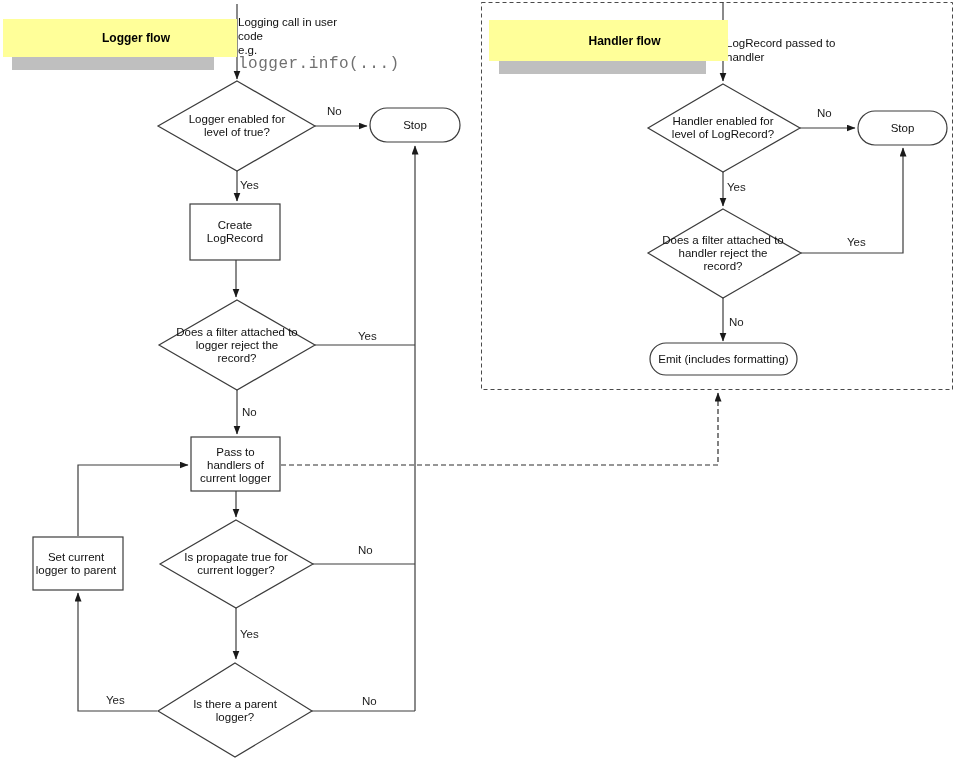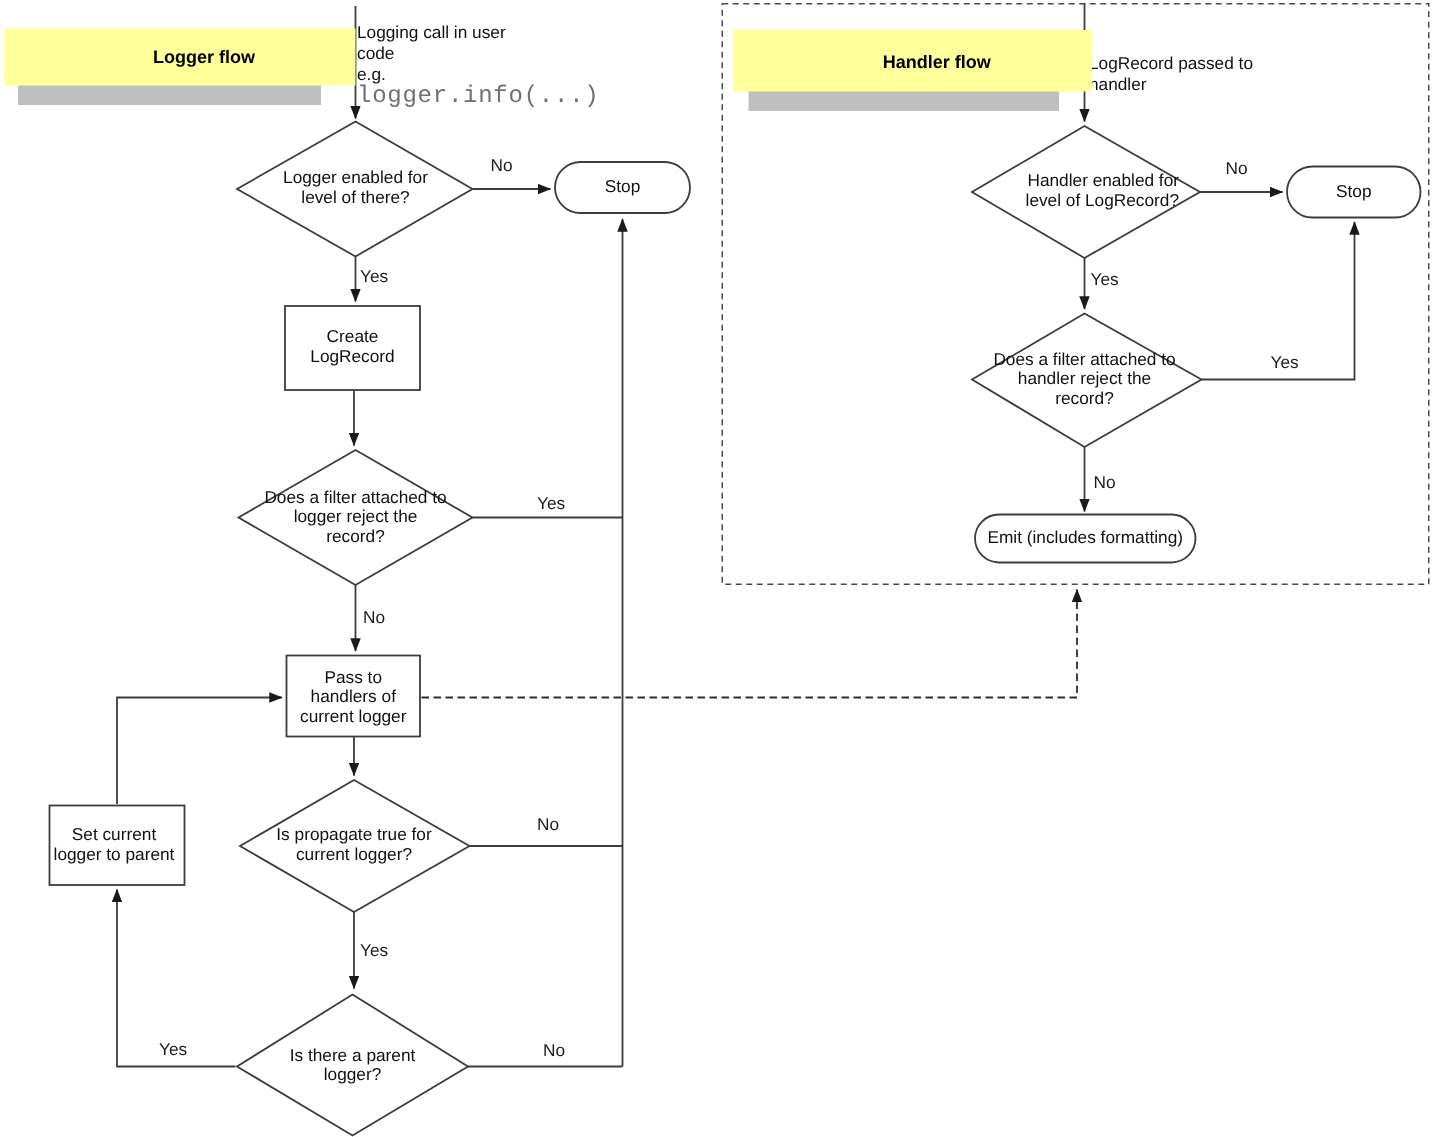--- a/index.html
+++ b/index.html
@@ -78,30 +78,30 @@
   <div class="title-box" style="left:489px;top:20px;width:207px;height:41px;">Handler flow</div>
 
   <div class="note" style="left:238px;top:15px;width:122px;">
     <div>Logging call in user code</div>
     <div>e.g.</div>
     <div class="code">logger.info(...)</div>
   </div>
 
   <div class="note" style="left:726px;top:36px;width:122px;">LogRecord passed to handler</div>
 
-  <div class="t" style="left:179px;top:96px;width:116px;height:60px;">Logger enabled for level of there?</div>
+  <div class="t" style="left:179px;top:96px;width:116px;height:60px;">Logger enabled for level of true?</div>
   <div class="t" style="left:370px;top:108px;width:90px;height:34px;">Stop</div>
   <div class="t" style="left:195px;top:204px;width:80px;height:56px;">Create LogRecord</div>
   <div class="t" style="left:176px;top:315px;width:122px;height:60px;">Does a filter attached to logger reject the record?</div>
   <div class="t" style="left:195px;top:437px;width:81px;height:56px;">Pass to handlers of current logger</div>
   <div class="t" style="left:173px;top:534px;width:126px;height:60px;">Is propagate true for current logger?</div>
   <div class="t" style="left:180px;top:681px;width:110px;height:60px;">Is there a parent logger?</div>
   <div class="t" style="left:32px;top:537px;width:88px;height:53px;">Set current logger to parent</div>
 
-  <div class="t" style="left:660px;top:98px;width:126px;height:60px;text-align:right;">Handler enabled for level of LogRecord?</div>
+  <div class="t" style="left:660px;top:98px;width:126px;height:60px;">Handler enabled for level of LogRecord?</div>
   <div class="t" style="left:858px;top:111px;width:89px;height:34px;">Stop</div>
   <div class="t" style="left:661px;top:223px;width:124px;height:60px;">Does a filter attached to handler reject the record?</div>
   <div class="t" style="left:650px;top:343px;width:147px;height:32px;">Emit (includes formatting)</div>
 
   <div class="lbl" style="left:327px;top:105px;">No</div>
   <div class="lbl" style="left:240px;top:179px;">Yes</div>
   <div class="lbl" style="left:358px;top:330px;">Yes</div>
   <div class="lbl" style="left:242px;top:406px;">No</div>
   <div class="lbl" style="left:358px;top:544px;">No</div>
   <div class="lbl" style="left:240px;top:628px;">Yes</div>

